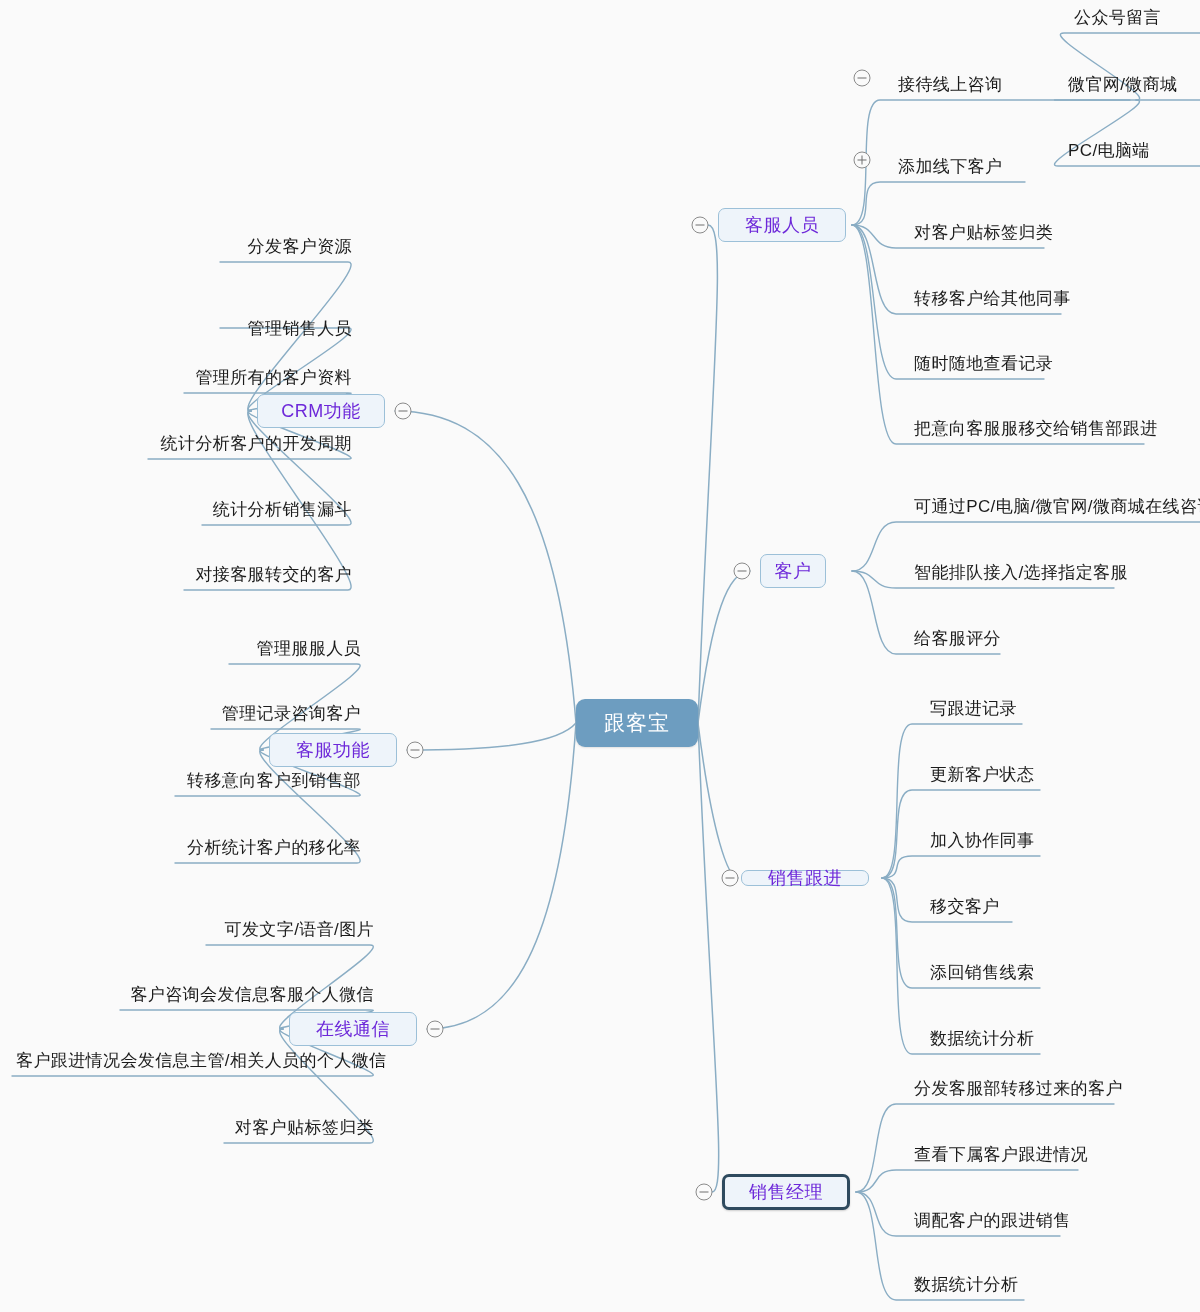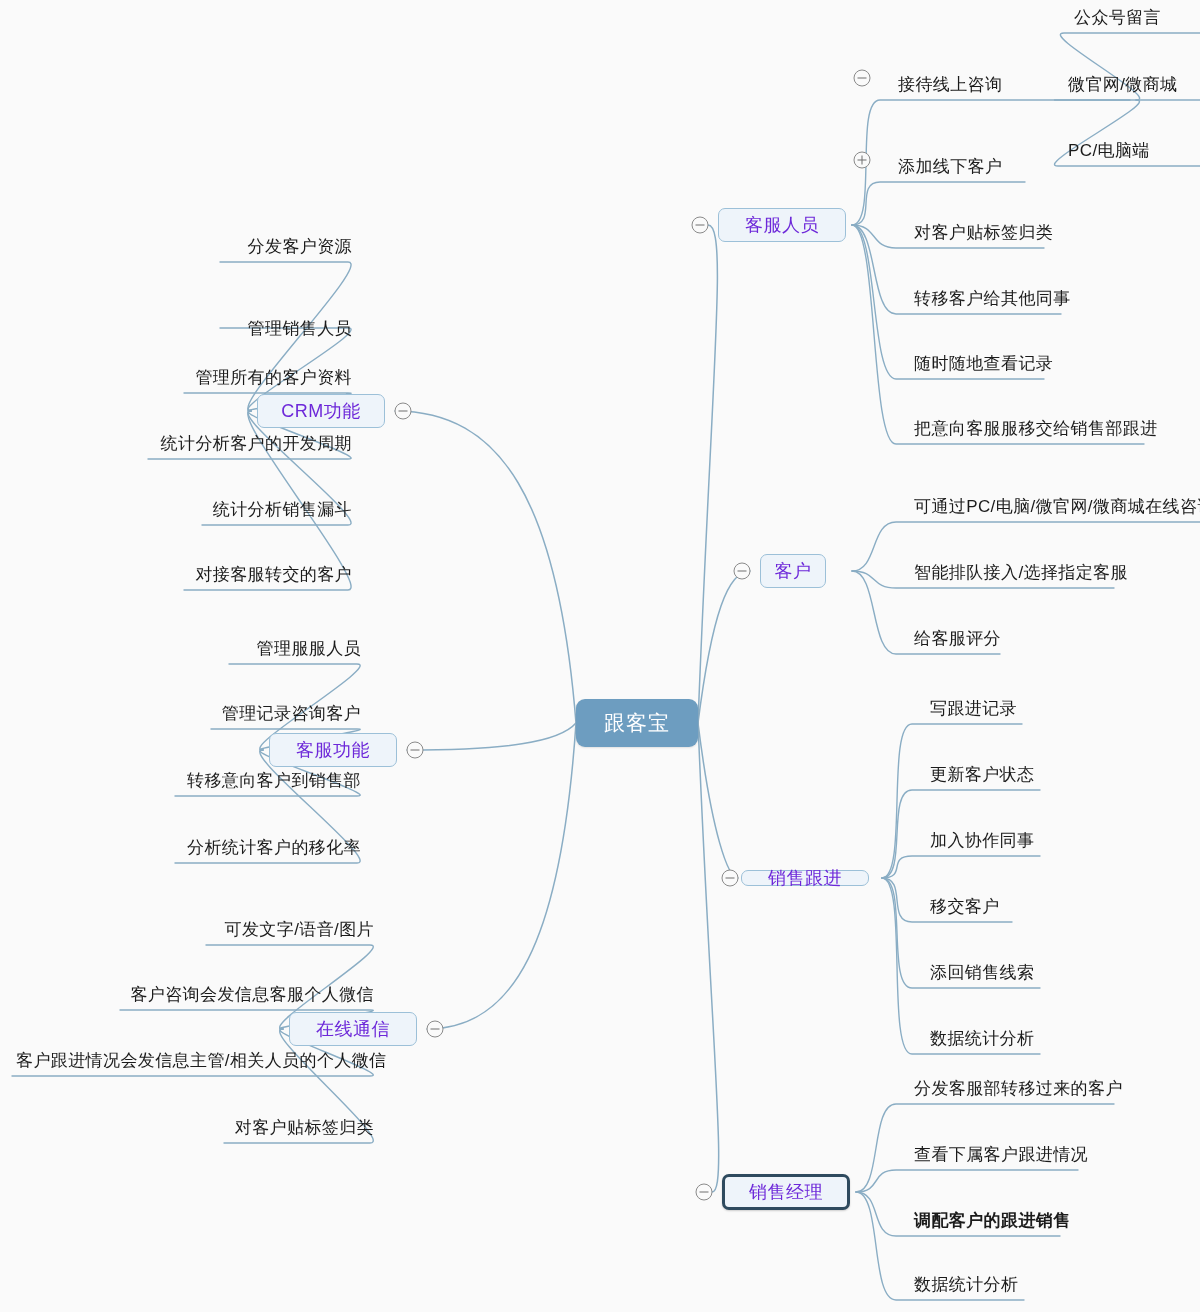--- a/index.html
+++ b/index.html
@@ -167,21 +167,21 @@
     <div class="leaf r" style="top: 724px; left: 926px;">写跟进记录</div>
     <div class="leaf r" style="top: 790px; left: 926px;">更新客户状态</div>
     <div class="leaf r" style="top: 856px; left: 926px;">加入协作同事</div>
     <div class="leaf r" style="top: 922px; left: 926px;">移交客户</div>
     <div class="leaf r" style="top: 988px; left: 926px;">添回销售线索</div>
     <div class="leaf r" style="top: 1054px; left: 926px;">数据统计分析</div>
     <div class="toggle" style="left: 704px; top: 1192px;"></div>
     <div class="node node-branch selected" style="left: 722px; top: 1192px; width: 128px; height: 36px;">销售经理</div>
     <div class="leaf r" style="top: 1104px; left: 910px;">分发客服部转移过来的客户</div>
     <div class="leaf r" style="top: 1170px; left: 910px; font-family: Liberation Mono, monospace;">查看下属客户跟进情况</div>
-    <div class="leaf r" style="top: 1236px; left: 910px; font-weight: bold;">调配客户的跟进销售</div>
+    <div class="leaf r" style="top: 1236px; left: 910px;">调配客户的跟进销售</div>
     <div class="leaf r" style="top: 1300px; left: 910px;">数据统计分析</div>
     <div class="toggle" style="left: 403px; top: 411px;"></div>
     <div class="node node-branch" style="left: 257px; top: 411px; width: 128px; height: 34px;">CRM功能</div>
     <div class="leaf l" style="top: 262px; left: 220px; width: 128px;">分发客户资源</div>
     <div class="leaf l" style="top: 328px; left: 220px; width: 128px; margin-top: 16px;">管理销售人员</div>
     <div class="leaf l" style="top: 393px; left: 184px; width: 164px;">管理所有的客户资料</div>
     <div class="leaf l" style="top: 459px; left: 148px; width: 200px;">统计分析客户的开发周期</div>
     <div class="leaf l" style="top: 525px; left: 202px; width: 146px;">统计分析销售漏斗</div>
     <div class="leaf l" style="top: 590px; left: 184px; width: 164px; text-align: right;">对接客服转交的客户</div>
     <div class="toggle" style="left: 415px; top: 750px;"></div>

